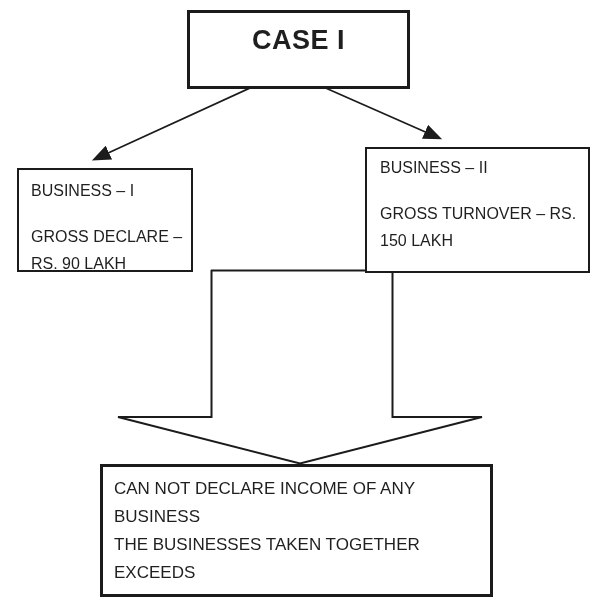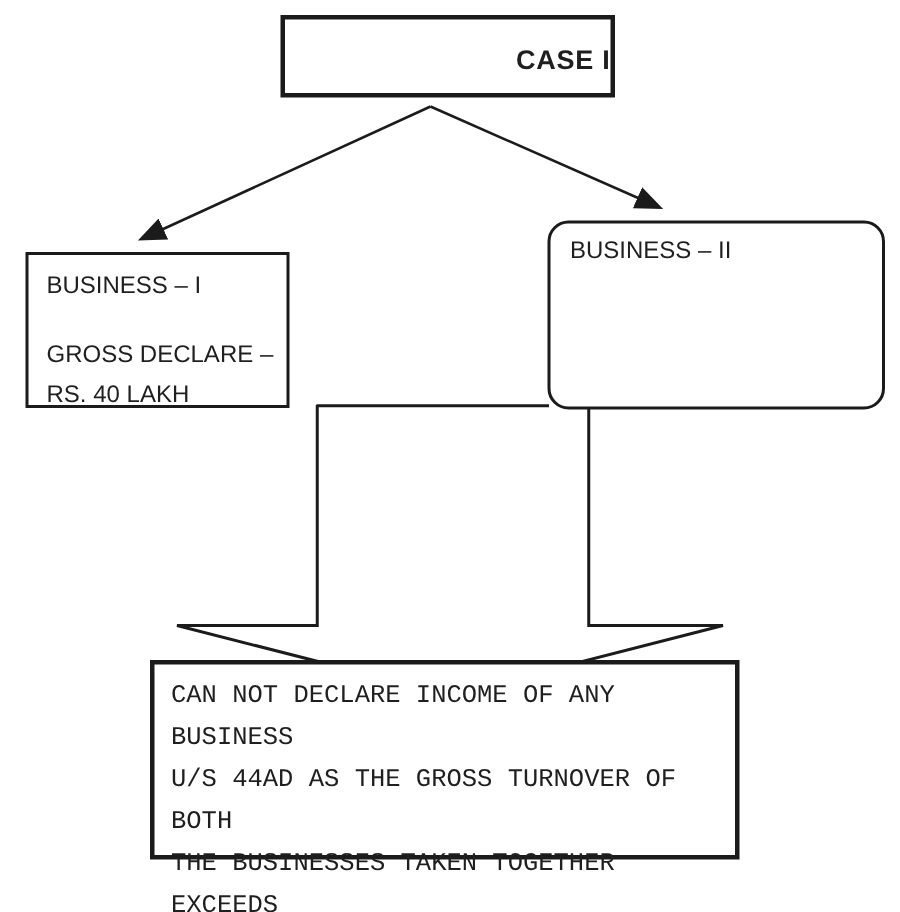--- a/index.html
+++ b/index.html
@@ -22,24 +22,24 @@
     position: absolute;
     background: #ffffff;
     border: 2px solid #1b1b1b;
     box-sizing: border-box;
     z-index: 2;
   }
   .case-box {
     left: 187px;
     top: 10px;
     width: 223px;
-    height: 55px;
+    height: 79px;
     border-width: 3px;
-    text-align: right;
-    font-size: 18px;
+    text-align: center;
+    font-size: 27px;
     font-weight: bold;
     line-height: 55px;
     letter-spacing: 0.5px;
   }
   .biz-box {
     font-size: 16px;
     line-height: 20px;
   }
   .biz1 {
     left: 17px;
@@ -47,36 +47,34 @@
     width: 176px;
     height: 104px;
     padding: 11px 6px 0 12px;
   }
   .biz2 {
     left: 365px;
     top: 147px;
     width: 225px;
     height: 126px;
     padding: 9px 6px 0 13px;
-    border-radius: 14px;
   }
   .biz-body {
     margin-top: 22px;
     line-height: 27px;
   }
   .conclusion-box {
     left: 100px;
-    top: 440px;
+    top: 464px;
     width: 393px;
     height: 133px;
     border-width: 3px;
     padding: 8px 24px 0 11px;
     font-size: 17px;
     line-height: 28px;
-    font-family: Liberation Mono, monospace;
   }
   .line-block { display: block; }
   svg.connectors {
     position: absolute;
     left: 0;
     top: 0;
     width: 600px;
     height: 608px;
     z-index: 1;
   }
@@ -103,28 +101,31 @@
   </svg>
 
   <div class="box case-box">
     <span>CASE I</span>
   </div>
 
   <div class="box biz-box biz1">
     <span class="line-block">BUSINESS – I</span>
     <div class="biz-body">
       <span class="line-block">GROSS DECLARE –</span>
-      <span class="line-block">RS. 40 LAKH</span>
+      <span class="line-block">RS. 90 LAKH</span>
     </div>
   </div>
 
   <div class="box biz-box biz2">
     <span class="line-block">BUSINESS – II</span>
+    <div class="biz-body">
+      <span class="line-block">GROSS TURNOVER – RS.</span>
+      <span class="line-block">150 LAKH</span>
+    </div>
   </div>
 
   <div class="box conclusion-box">
     <span class="line-block">CAN NOT DECLARE INCOME OF ANY BUSINESS</span>
-    <span class="line-block">U/S 44AD AS THE GROSS TURNOVER OF BOTH</span>
     <span class="line-block">THE BUSINESSES TAKEN TOGETHER EXCEEDS</span>
 
   </div>
 
 </div>
 
 </body></html>

